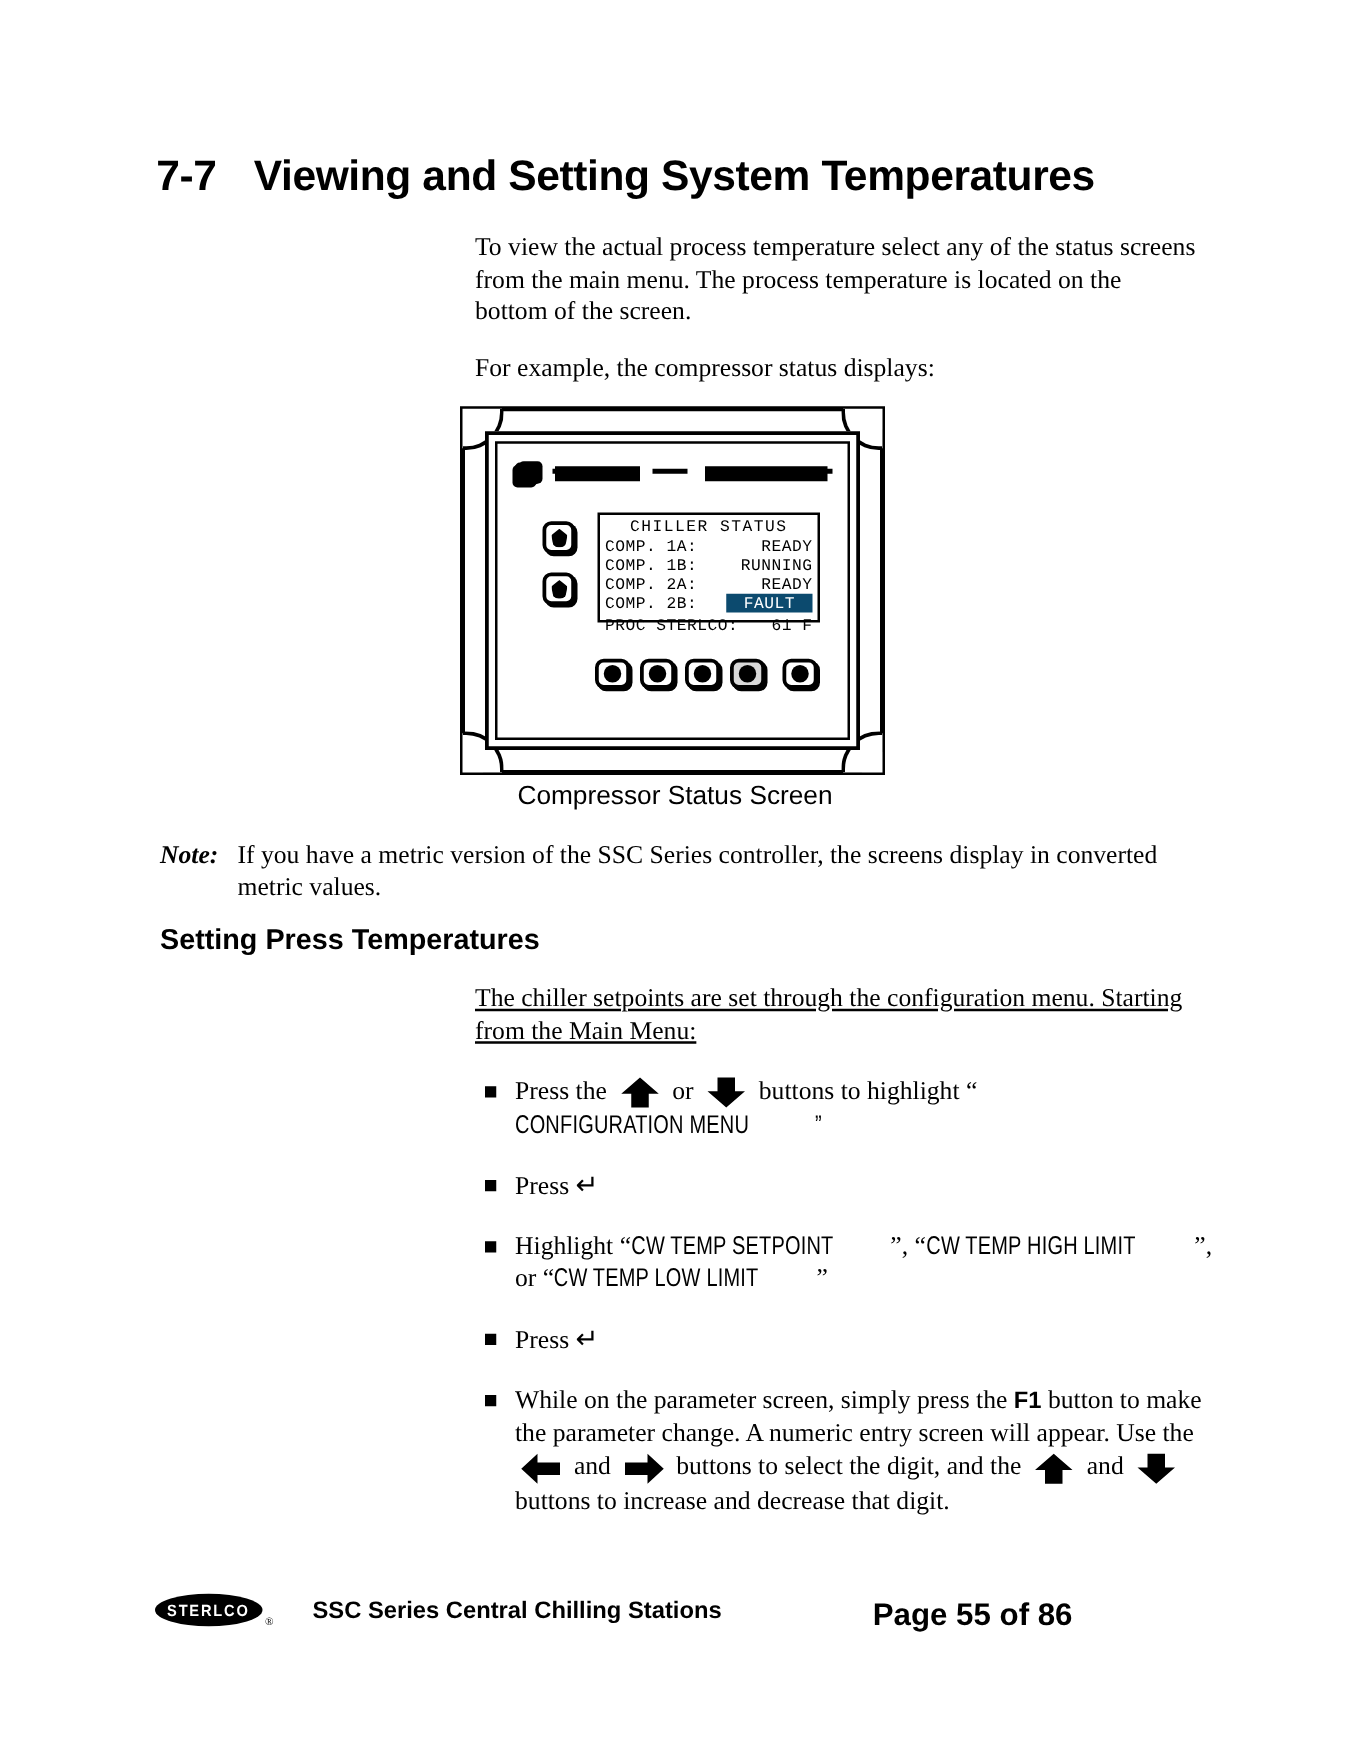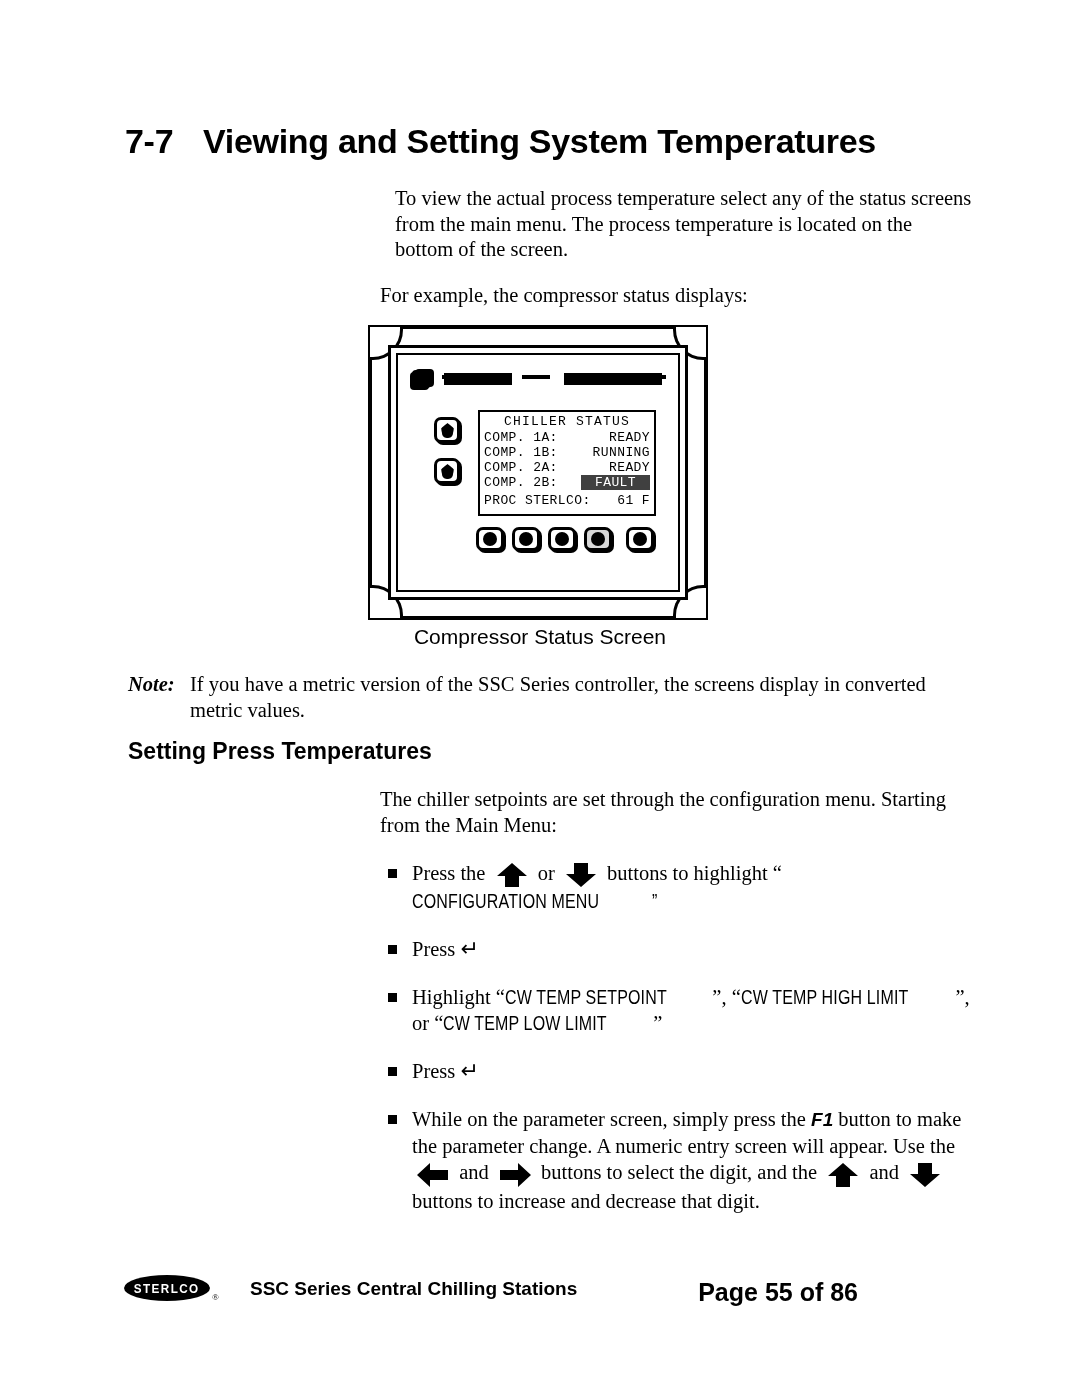--- a/index.html
+++ b/index.html
@@ -18,21 +18,21 @@
     position:absolute; left:125px; top:122px; width:860px;
     font-family:"Liberation Sans", sans-serif;
     font-weight:bold; font-size:34px; letter-spacing:-0.3px;
     white-space:nowrap;
   }
   .sec-head .num{display:inline-block;width:78px;}
 
   
   .col{ position:absolute; left:380px; width:580px;
         font-size:20.5px; line-height:25.5px; text-align:left; }
-  .p1{top:186px;margin-left:15px;}
+  .p1{top:186px;}
   .p2{top:283px;}
 
   
   .device-wrap{position:absolute;left:368px;top:325px;width:340px;height:295px;}
   .bezel-outer{
     position:absolute;left:0;top:0;width:340px;height:295px;
     border:4px solid #000; box-sizing:border-box; background:#fff;
   }
   
   .chamf{position:absolute;width:30px;height:30px;background:#fff;}
@@ -62,30 +62,30 @@
     position:absolute;top:6px;height:12px;background:#000;
     filter:blur(0.4px);
   }
   .brand-txt.l{left:32px;width:68px;}
   .brand-txt.r{right:4px;width:98px;}
   .brand-gapl{position:absolute;left:100px;top:4px;width:10px;height:17px;background:#fff;}
   .brand-gapr{position:absolute;right:102px;top:4px;width:14px;height:17px;background:#fff;}
 
   
   .lcd{
-    position:absolute;left:80px;top:55px;width:178px;height:106px;
+    position:absolute;left:80px;top:55px;width:178px;height:88px;
     border:2px solid #000;background:#fff;box-sizing:border-box;
     font-family:"Liberation Mono", monospace;
     padding:2px 4px 0 4px;
   }
   .lcd-title{text-align:center;font-size:13px;letter-spacing:1.2px;line-height:16px;}
   .lcd-row{display:flex;justify-content:space-between;font-size:13px;line-height:15px;letter-spacing:0.4px;align-items:flex-end;}
   .lcd-row .lbl{white-space:pre;}
   .lcd-row .val{white-space:pre;}
-  .lcd-row .val.inv{background:#404040;color:#fff;padding:0 14px 0 14px;}
+  .lcd-row .val.inv{background:#0c4a6e;color:#fff;padding:0 14px 0 14px;}
   .lcd-sep{height:3px;}
   .lcd-foot{display:flex;justify-content:space-between;font-size:13px;line-height:15px;letter-spacing:0.4px;}
 
   
   .sbtn{
     position:absolute;width:26px;height:26px;border:3px solid #000;
     border-radius:7px;background:#fff;box-sizing:border-box;
     box-shadow:2px 2px 0 0 #000;
   }
   .sbtn::after{
@@ -121,30 +121,30 @@
   .note .body{display:block;margin-left:62px;margin-top:-25.5px;}
 
   
   .sub-head{
     position:absolute;left:128px;top:738px;
     font-family:"Liberation Sans", sans-serif;font-weight:bold;font-size:23px;
   }
 
   
   .blist{position:absolute;left:380px;top:786px;width:600px;font-size:20.5px;line-height:26px;}
-  .bpara{margin:0 0 22px 0;}
+  .bpara{margin:0 0 22px 0;text-decoration:underline;}
   .bullet{position:relative;padding-left:32px;margin:0 0 22px 0;}
   .bullet::before{
     content:"";position:absolute;left:8px;top:9px;width:9px;height:9px;background:#000;
   }
   .cond{font-family:"Liberation Sans", sans-serif;font-stretch:condensed;
         transform:scaleX(0.78);display:inline-block;transform-origin:left center;
         letter-spacing:0.2px;}
   .ret{font-family:"Liberation Sans", sans-serif;font-size:22px;}
-  .f1{font-family:"Liberation Sans", sans-serif;font-weight:bold;font-size:19px;font-style:italic;}
+  .f1{font-family:"Liberation Sans", sans-serif;font-weight:bold;font-size:19px;}
 
   .arw{display:inline-block;vertical-align:middle;margin:0 4px;}
   .arw svg{display:block;}
 
   
   .footer{position:absolute;left:0;top:1272px;width:980px;height:40px;}
   .logo{
     position:absolute;left:124px;top:3px;width:86px;height:26px;
     background:#000;border-radius:50%;
     display:flex;align-items:center;justify-content:center;

